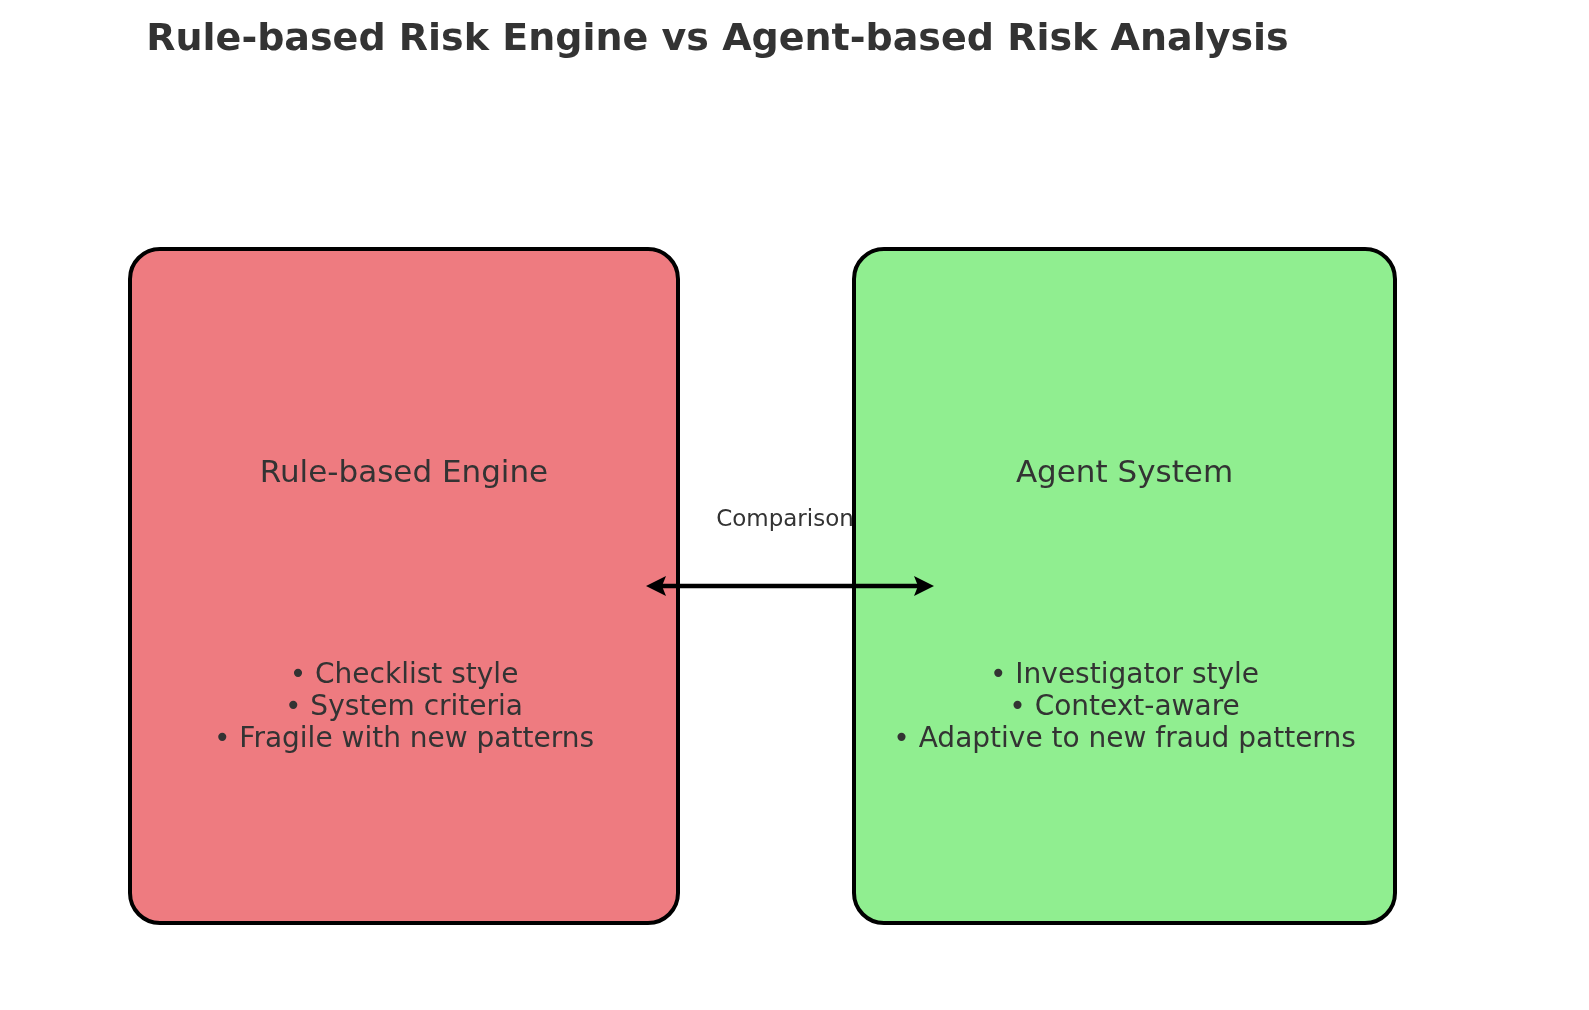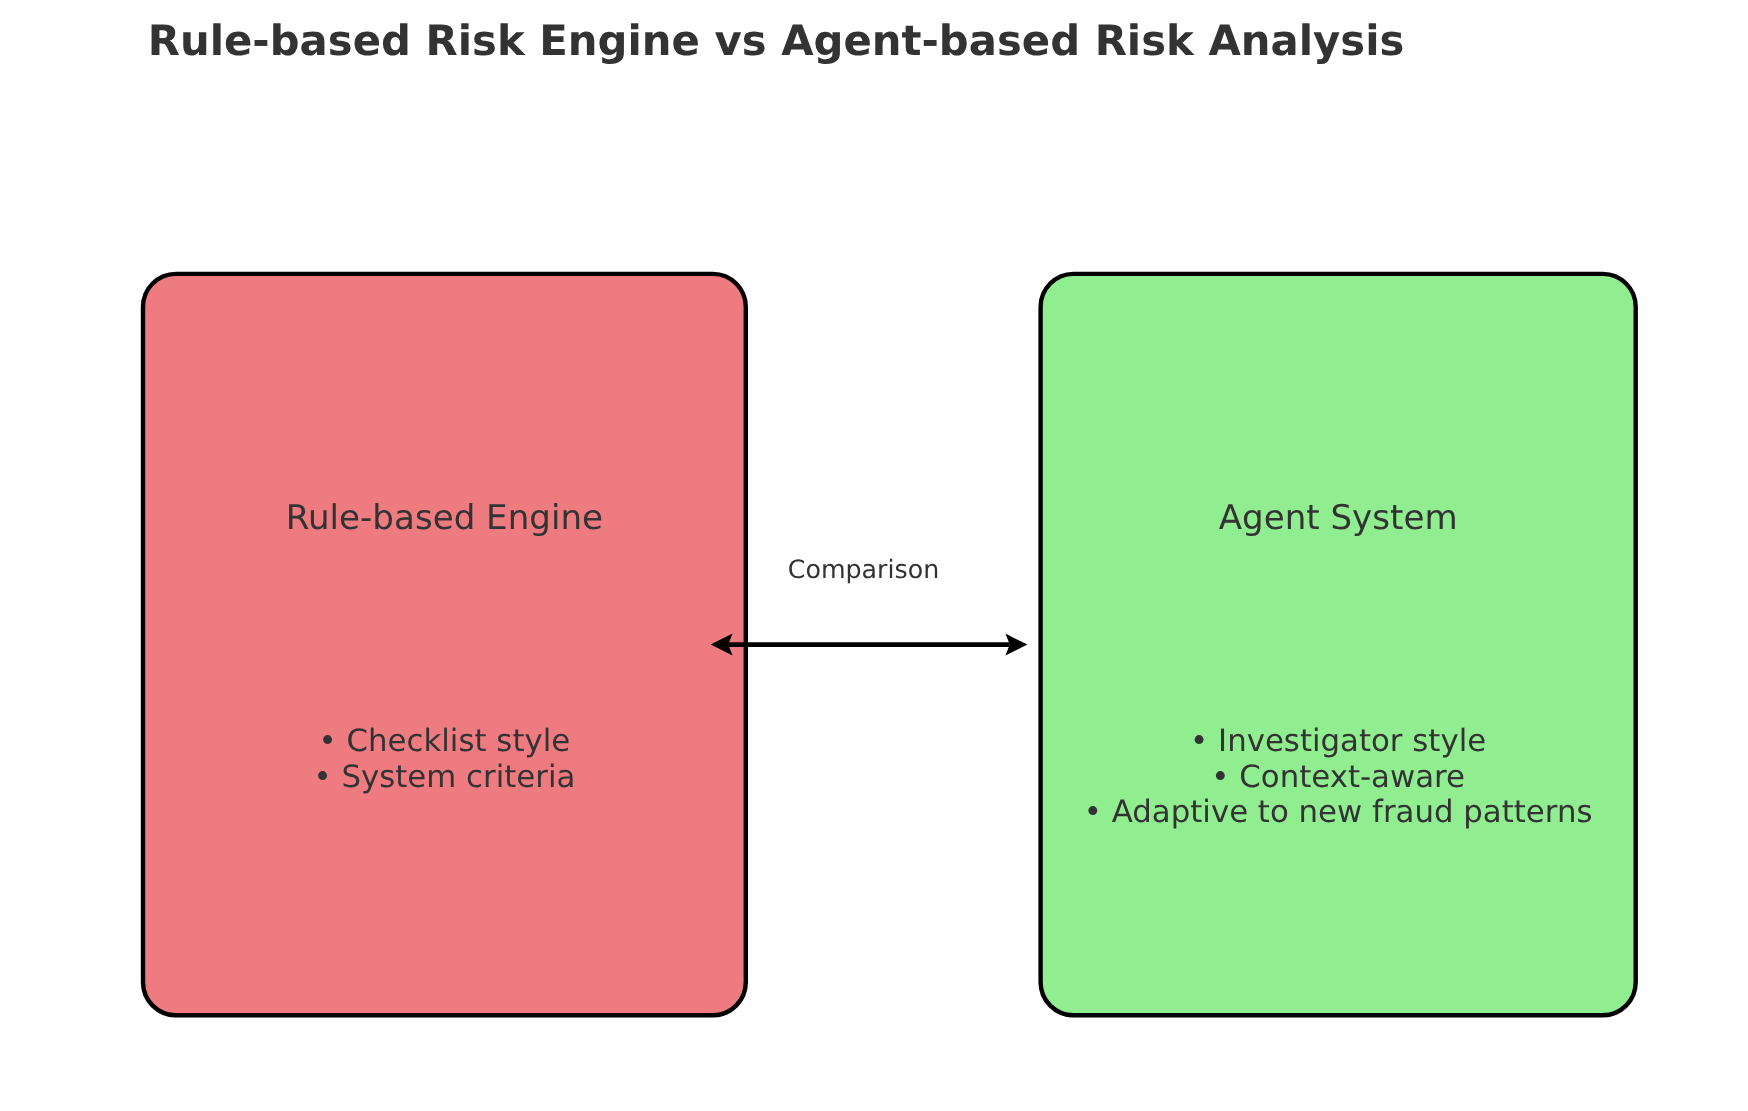--- a/index.html
+++ b/index.html
@@ -18,21 +18,21 @@
   #canvas {
     position: relative;
     width: 1589px;
     height: 1010px;
     background: #ffffff;
   }
 
   
   .diagram-title {
     position: absolute;
-    left: 0;
+    left: 12px;
     top: 14px;
     width: 1411px;
     text-align: center;
     font-size: 38px;
     font-weight: bold;
     color: #333333;
     letter-spacing: 0px;
     line-height: 46px;
     white-space: nowrap;
   }
@@ -46,21 +46,21 @@
     overflow: hidden;
   }
   .node-left {
     left: 128px;
     top: 247px;
     width: 552px;
     height: 678px;
     background: #ee7b80;
   }
   .node-right {
-    left: 944px;
+    left: 852px;
     top: 247px;
     width: 545px;
     height: 678px;
     background: #90ee90;
   }
 
   .node-title {
     position: absolute;
     left: 0;
     width: 100%;
@@ -124,20 +124,21 @@
 
 <div id="canvas">
 
   <div class="diagram-title">Rule-based Risk Engine vs Agent-based Risk Analysis</div>
 
   <div class="node node-left">
     <div class="node-title">Rule-based Engine</div>
     <div class="node-bullets">
       <span class="bullet-line">• Checklist style</span>
       <span class="bullet-line">• System criteria</span>
+      <span class="bullet-line">• Fragile with new patterns</span>
     </div>
   </div>
 
   <div class="node node-right">
     <div class="node-title">Agent System</div>
     <div class="node-bullets">
       <span class="bullet-line">• Investigator style</span>
       <span class="bullet-line">• Context-aware</span>
       <span class="bullet-line">• Adaptive to new fraud patterns</span>
     </div>

